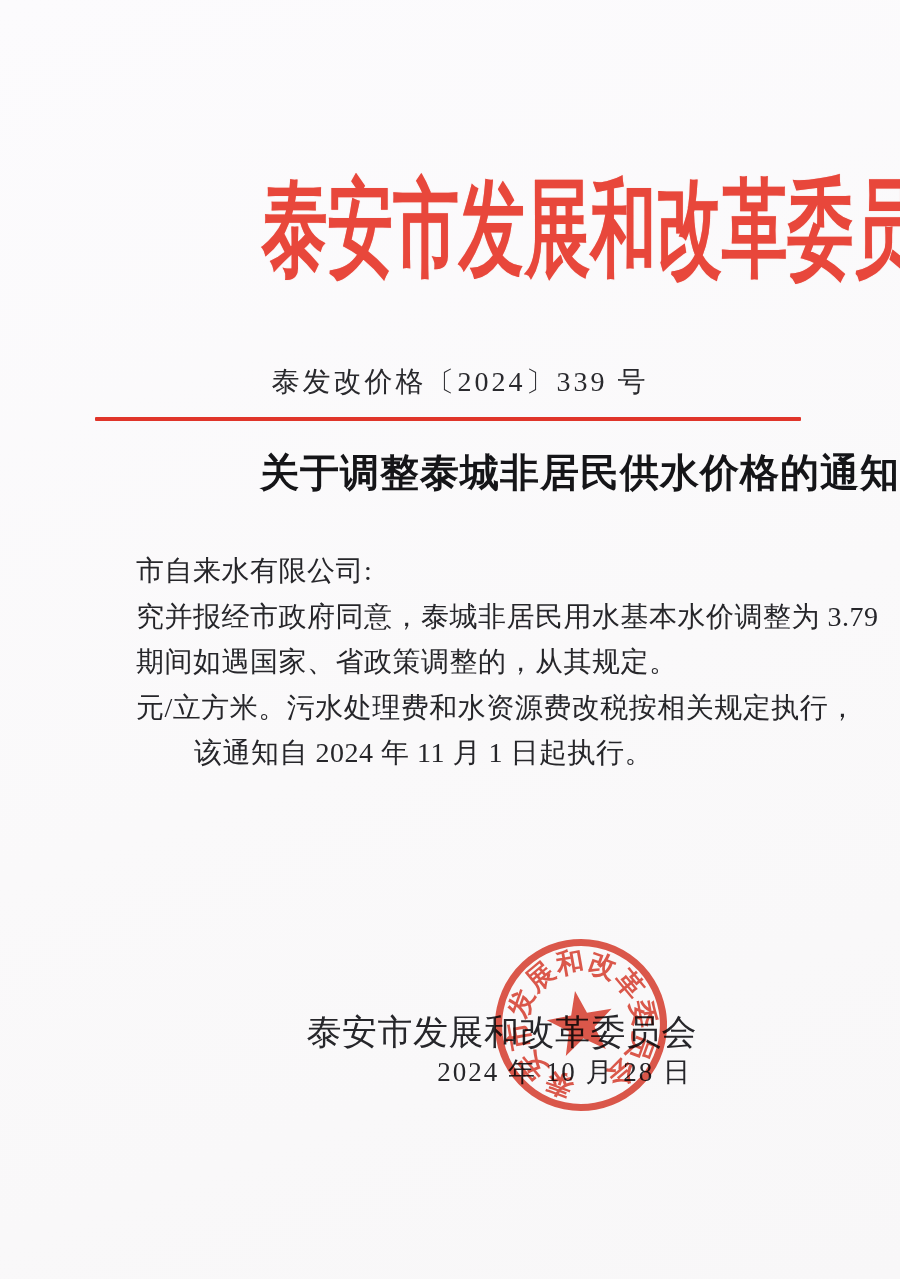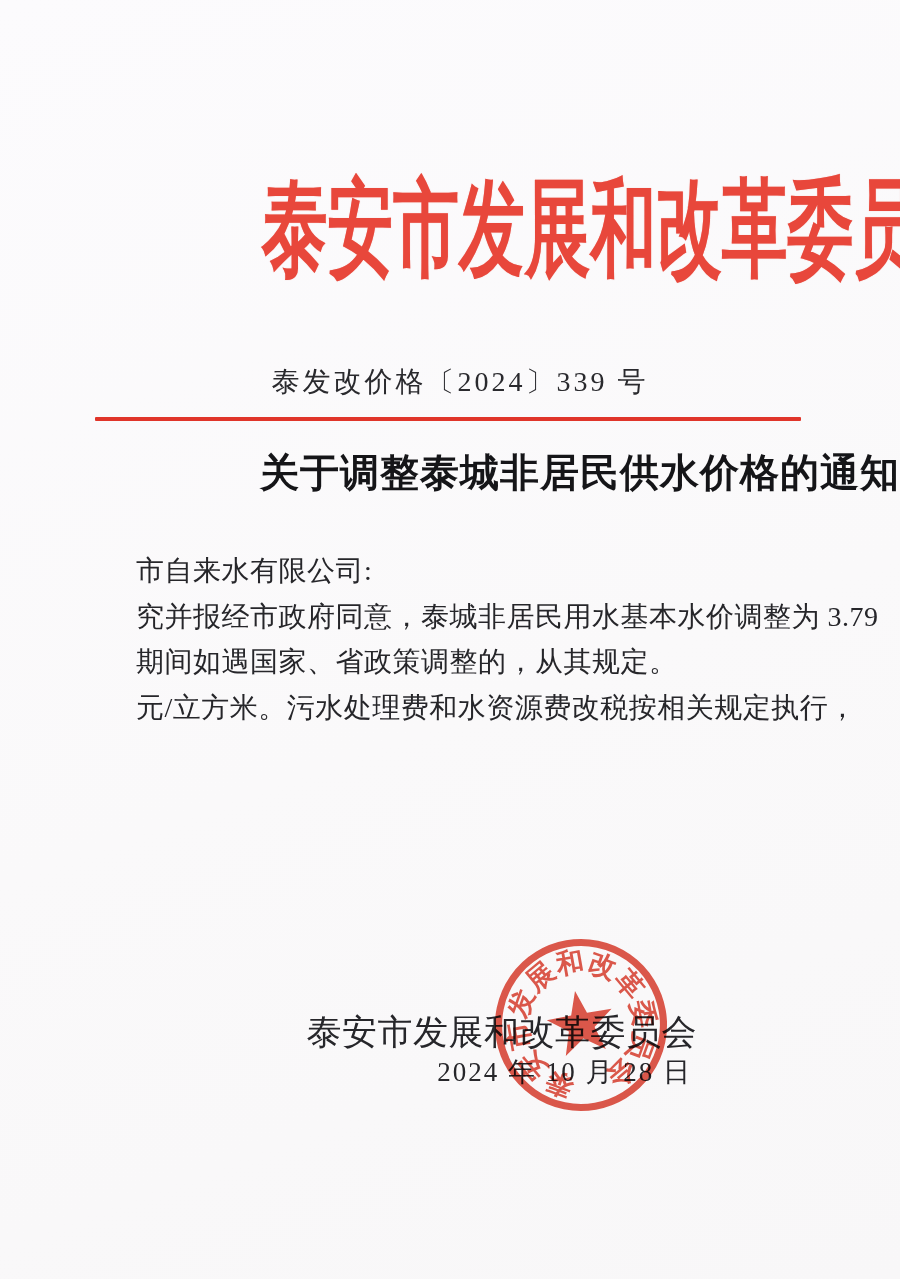--- a/index.html
+++ b/index.html
@@ -137,20 +137,21 @@
 
   <div class="red-rule"></div>
 
   <div class="notice-title">关于调整泰城非居民供水价格的通知</div>
 
   <div class="body-block">
     <div class="body-line">市自来水有限公司:</div>
     <div class="body-line">究并报经市政府同意，泰城非居民用水基本水价调整为 3.79</div>
     <div class="body-line">期间如遇国家、省政策调整的，从其规定。</div>
     <div class="body-line">元/立方米。污水处理费和水资源费改税按相关规定执行，</div>
+    <div class="body-line indent">该通知自 2024 年 11 月 1 日起执行。</div>
   </div>
 
   <div class="signature">泰安市发展和改革委员会</div>
 
   <div class="doc-date">2024 年 10 月 28 日</div>
 
   <svg class="seal" viewBox="0 0 220 220">
     <circle cx="110" cy="110" r="81" fill="none" stroke="#dc4233" stroke-width="7"></circle>
     <polygon fill="#dc4233" points="110,76 117.9,99.1 142.3,99.5 122.8,114.2 130,137.5 110,123.5 90,137.5 97.2,114.2 77.7,99.5 102.1,99.1"></polygon>
     <g>

